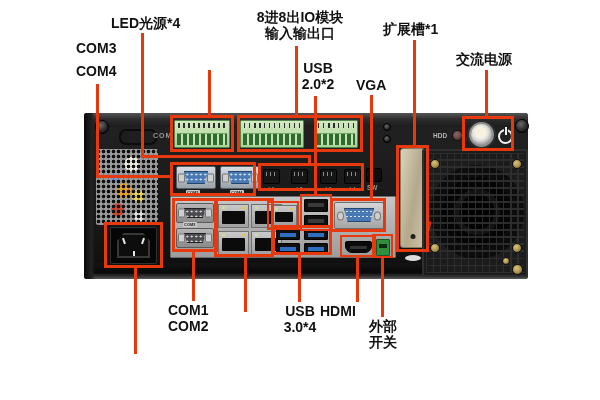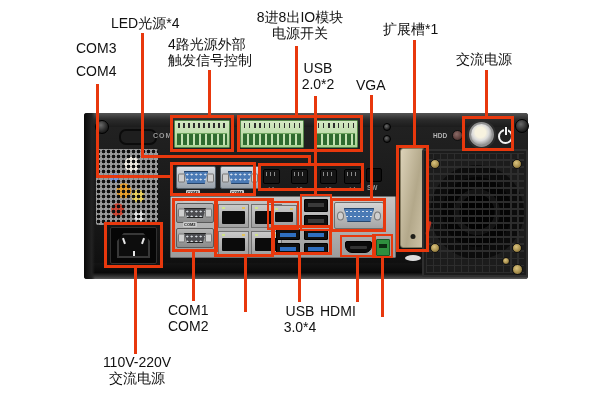--- a/index.html
+++ b/index.html
@@ -1,20 +1,20 @@
 <!DOCTYPE html>
 <html><head>
 <meta charset="utf-8">
 <style>
   html,body{margin:0;padding:0;background:#fff;}
   .canvas{position:relative;width:600px;height:400px;background:#ffffff;overflow:hidden;
           font-family:"Liberation Sans","DejaVu Sans",sans-serif;}
   .abs{position:absolute;box-sizing:border-box;}
   
-  .callout{position:absolute;font-weight:normal;font-size:14px;line-height:16px;color:#111;
+  .callout{position:absolute;font-weight:bold;font-size:14px;line-height:16px;color:#111;
            white-space:pre-line;letter-spacing:0px;}
   .ctr{text-align:center;}
   .lead{position:absolute;background:#e8380d;}
   .rbox{position:absolute;border:3px solid #e8380d;box-sizing:border-box;}
   .rbox.thin{border-width:2px;}
   
   .device{position:absolute;left:84px;top:113px;width:444px;height:166px;background:#191919;border-radius:3px;}
   .chassis-top{background:linear-gradient(#555 0%,#2c2c2c 45%,#1c1c1c 100%);}
   .chassis-main{background:linear-gradient(#212121,#171717 70%,#101010);}
   .chassis-bottom{background:linear-gradient(#141414,#090909 60%,#3c3c3c 88%,#5a5a5a);border-radius:0 0 3px 3px;}
@@ -293,30 +293,28 @@
   <div class="lead" style="left:134px;top:267px;width:3px;height:87px;"></div>
   <div class="lead" style="left:192px;top:251px;width:3px;height:50px;"></div>
   <div class="lead" style="left:244px;top:256px;width:3px;height:56px;"></div>
   <div class="lead" style="left:298px;top:254px;width:3px;height:48px;"></div>
   <div class="lead" style="left:356px;top:256px;width:3px;height:46px;"></div>
   <div class="lead" style="left:381px;top:257px;width:3px;height:60px;"></div>
 
   <div class="callout" style="left:76px;top:40px;">COM3</div>
   <div class="callout" style="left:76px;top:63px;">COM4</div>
   <div class="callout" style="left:111px;top:15px;">LED光源*4</div>
-  <div class="callout" style="left:168px;top:36px;">4路光源外部
-触发信号控制</div>
   <div class="callout ctr" style="left:252px;top:9px;width:96px;">8进8出IO模块
-电源开关</div>
+输入输出口</div>
   <div class="callout ctr" style="left:298px;top:60px;width:40px;">USB
 2.0*2</div>
   <div class="callout" style="left:356px;top:77px;">VGA</div>
   <div class="callout" style="left:383px;top:21px;">扩展槽*1</div>
   <div class="callout" style="left:456px;top:51px;">交流电源</div>
   <div class="callout" style="left:168px;top:302px;">COM1
 COM2</div>
   <div class="callout ctr" style="left:278px;top:303px;width:44px;">USB
 3.0*4</div>
   <div class="callout" style="left:320px;top:303px;">HDMI</div>
-  <div class="callout ctr" style="left:93px;top:354px;width:88px;">110V-220V
-交流电源</div>
+  <div class="callout ctr" style="left:366px;top:318px;width:34px;">外部
+开关</div>
 
 </div>
 
 </body></html>

